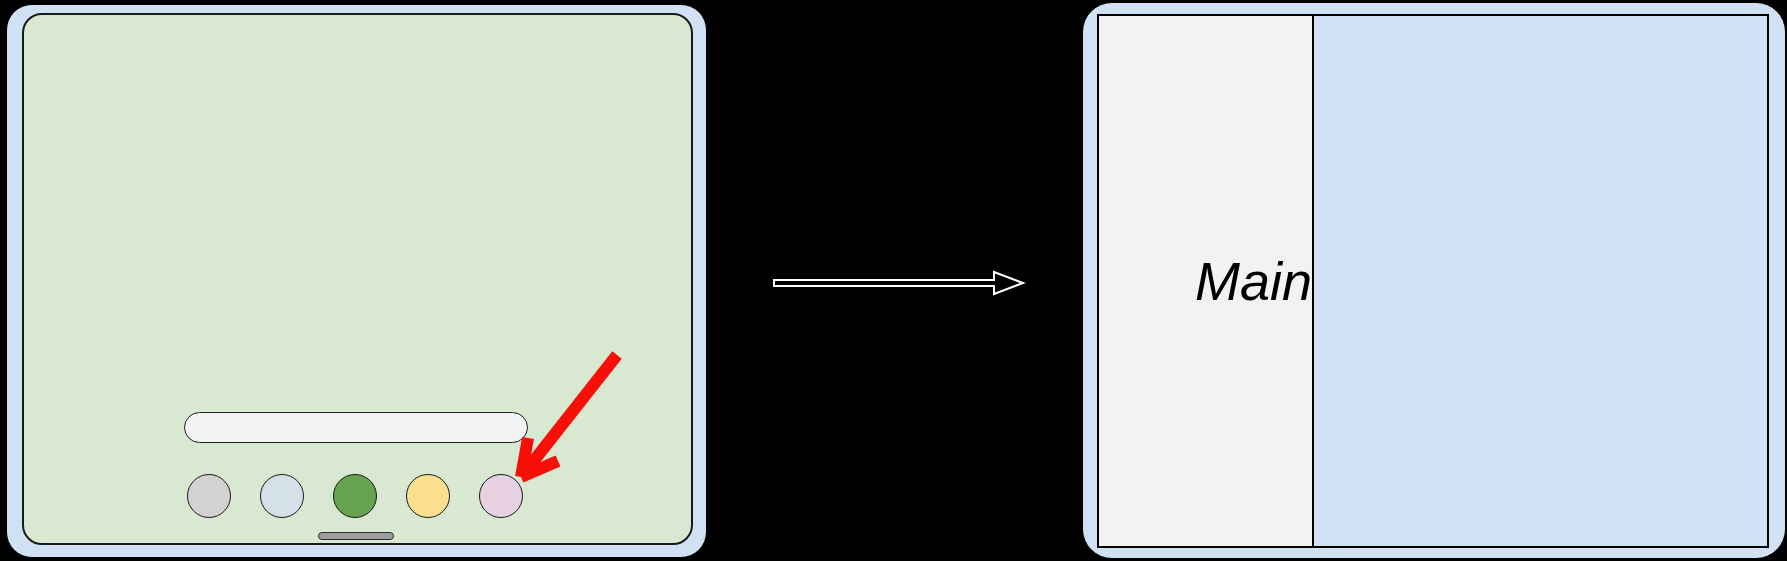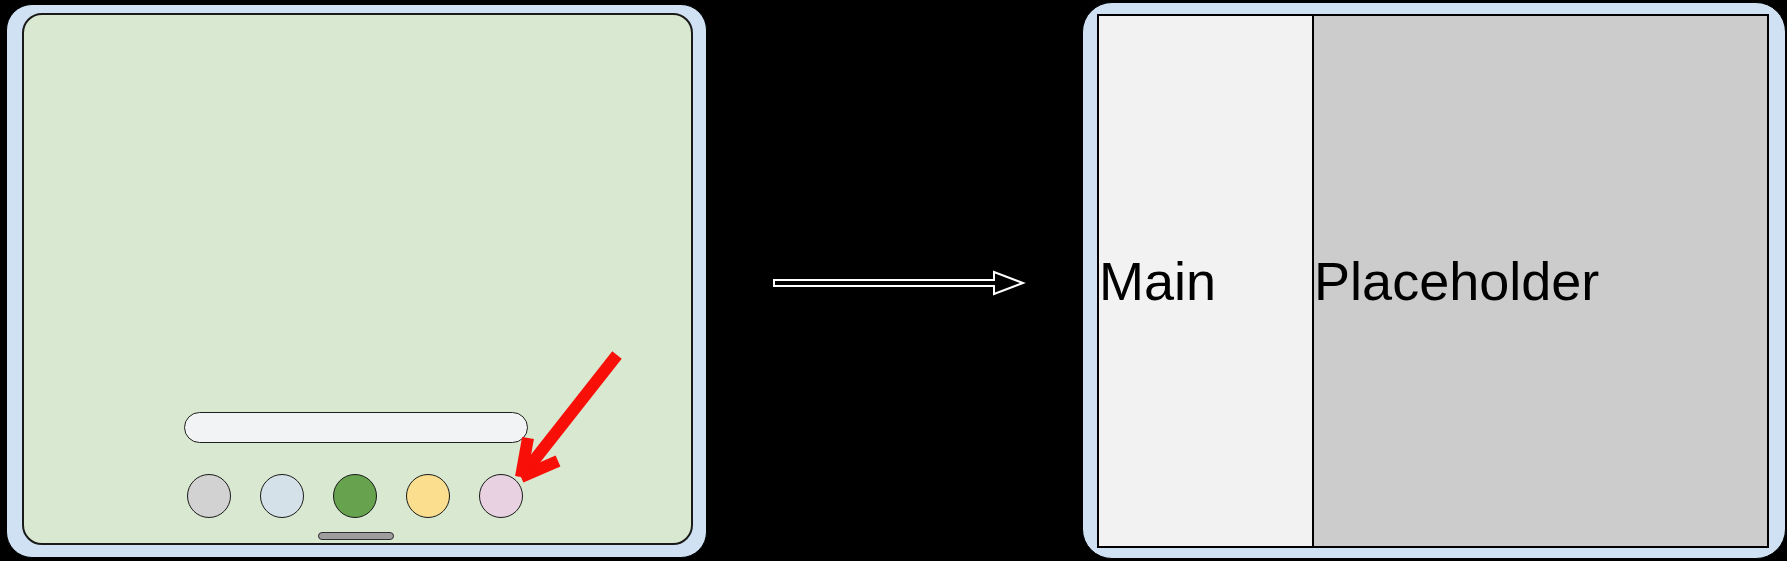--- a/index.html
+++ b/index.html
@@ -80,22 +80,23 @@
     left: 14px; top: 11px;
     width: 672px; height: 534px;
     box-sizing: border-box;
     border: 2px solid #000;
     display: flex;
     overflow: hidden;
   }
   .panel {
     display: flex;
     align-items: center;
-    justify-content: flex-start;
+    justify-content: flex-end;
     box-sizing: border-box;
+    font-style: italic;
   }
   .panel-main {
     width: 32.2%;
     border-right: 2px solid #000;
   }
   .panel-placeholder { flex: 1; }
   .panel-label {
     font-size: 54px;
     line-height: 1;
     color: #000;
@@ -134,20 +135,17 @@
     <path d="M4,13 H224 V5 L253,16 L224,27 V19 H4 Z" stroke-width="2" style="fill: rgb(0, 0, 0); stroke: rgb(255, 255, 255);"></path>
   </svg>
 
   <div class="device" id="right-device" style="background-color: rgb(207, 225, 243);">
     <div id="right-screen">
 
       <div class="panel panel-main" style="background-color: rgb(242, 242, 242);">
         <span class="panel-label">Main</span>
       </div>
 
-      <div class="panel panel-placeholder" style="background-color: rgb(204, 204, 204);">
-        <span class="panel-label">Placeholder</span>
-      </div>
 
     </div>
   </div>
 
 </div>
 
 </body></html>

